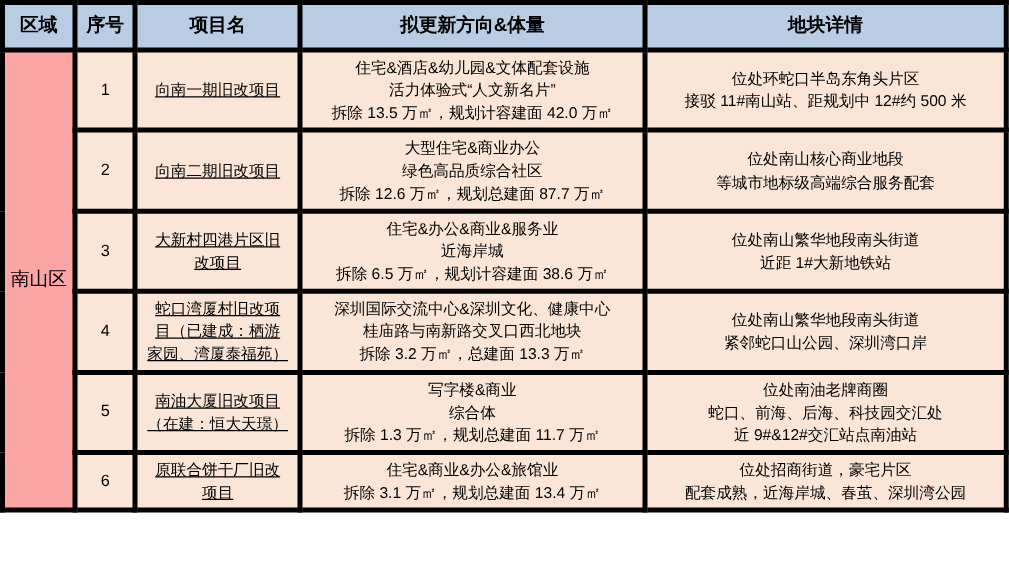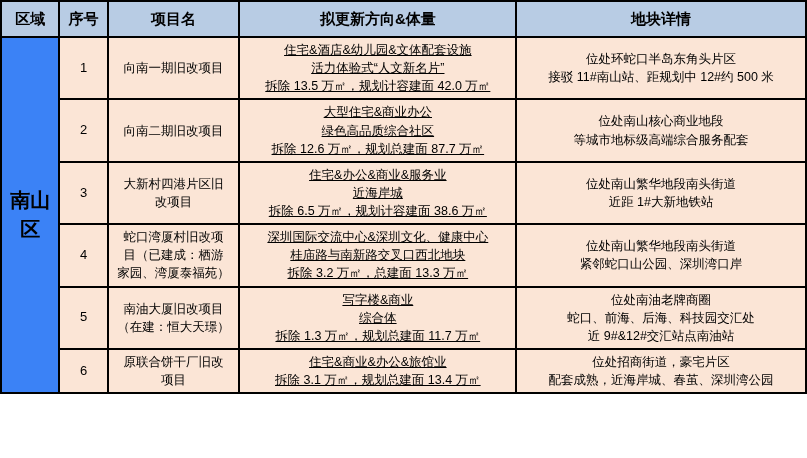--- a/index.html
+++ b/index.html
@@ -30,55 +30,55 @@
   }
   table.main {
     border-collapse: collapse;
     width: 807px;
     table-layout: fixed;
     position: relative;
     z-index: 10;
     background: transparent;
   }
   table.main th, table.main td {
-    border: 2px solid #000000;
+    border: 4px solid #000000;
     vertical-align: middle;
     text-align: center;
     padding: 3px 4px;
     line-height: 1.45;
   }
   thead th {
     background: #b8cce4;
     font-size: 15px;
     font-weight: bold;
     color: #000;
     height: 28px;
     padding: 2px 4px;
   }
   td.region {
-    background: #3b82f6;
-    font-size: 20px;
-    font-weight: bold;
+    background: #fca5a5;
+    font-size: 15px;
+    font-weight: normal;
     width: 58px;
   }
   td.idx {
     background: #fbe5d6;
     font-size: 13px;
     width: 48px;
   }
   td.name {
     background: #fbe5d6;
     font-size: 12.5px;
     width: 131px;
+    text-decoration: underline;
   }
   td.plan {
     background: #fbe5d6;
     font-size: 12.5px;
     width: 275px;
-    text-decoration: underline;
   }
   td.detail {
     background: #fbe5d6;
     font-size: 12.5px;
     width: 288px;
   }
   td .line {
     display: block;
     white-space: nowrap;
   }

